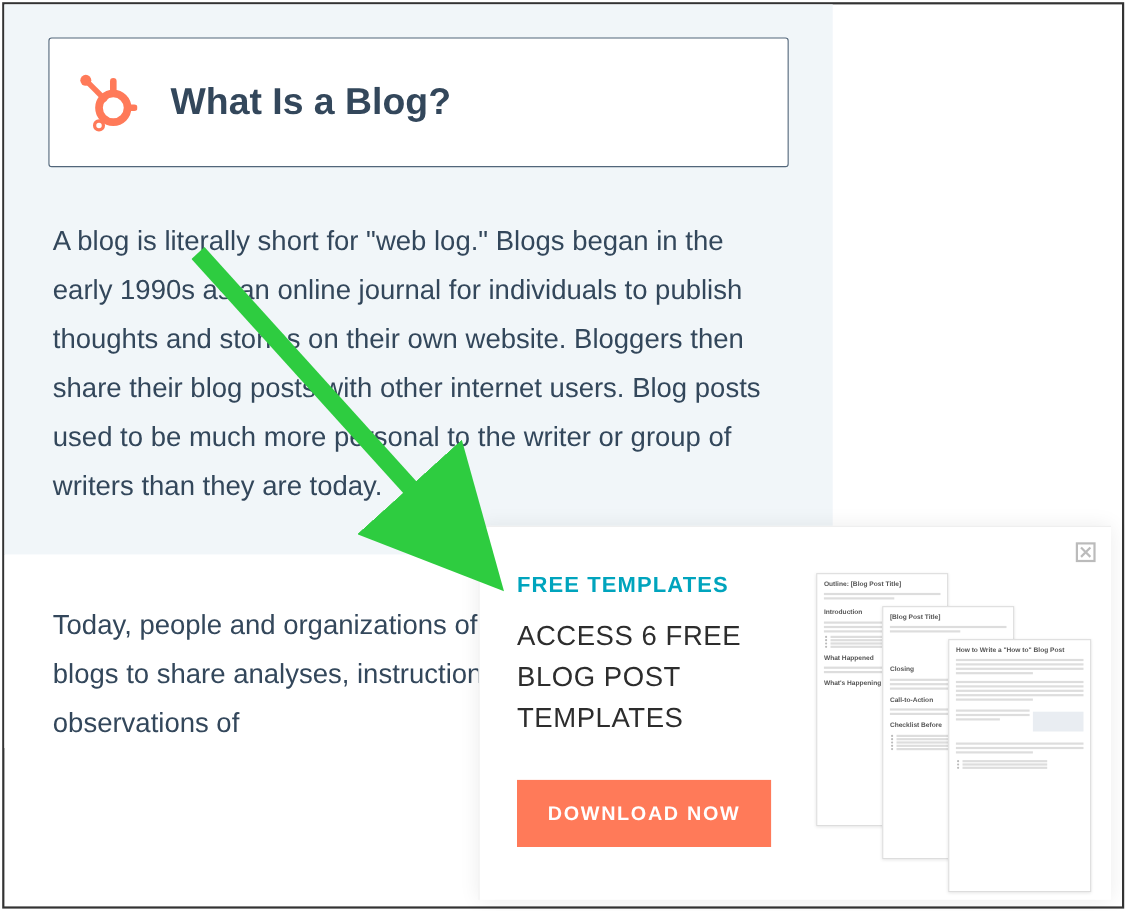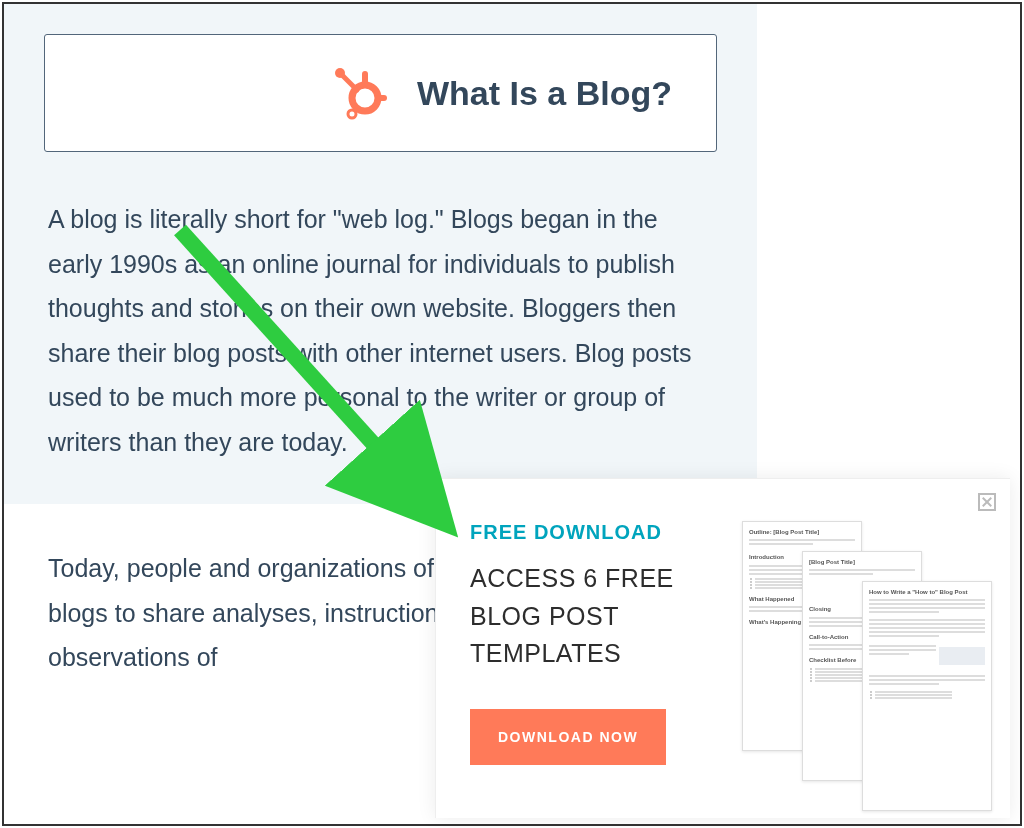--- a/index.html
+++ b/index.html
@@ -24,25 +24,24 @@
       padding: 10px 0 40px 0;
       width: 753px;
       position: relative;
       left: 0;
     }
     .heading-box {
       background: #fff;
       border: 1px solid #52667a;
       border-radius: 3px;
       margin: 20px 40px 45px 40px;
-      padding: 30px 44px;
+      padding: 30px 24px;
       display: flex;
       align-items: center;
       gap: 30px;
-      justify-content: flex-end;
     }
     .sprocket {
       width: 56px; height: 56px;
       flex-shrink: 0;
       position: relative;
     }
     .heading-text {
       color: #33475b;
       font-size: 34px;
       font-weight: 600;
@@ -94,21 +93,21 @@
       font-weight: 400;
       line-height: 1.5;
       letter-spacing: 0.5px;
       margin-bottom: 36px;
     }
     .popup-cta {
       background: #ff7a59;
       color: #fff;
       border: none;
       padding: 20px 28px;
-      font-size: 14px;
+      font-size: 18px;
       font-weight: 700;
       letter-spacing: 1.5px;
       cursor: pointer;
     }
     .popup-right {
       flex: 1;
       position: relative;
     }
     .doc-thumb {
       position: absolute;
@@ -180,21 +179,21 @@
     <p class="para">A blog is literally short for "web log." Blogs began in the early 1990s as an online journal for individuals to publish thoughts and stories on their own website. Bloggers then share their blog posts with other internet users. Blog posts used to be much more personal to the writer or group of writers than they are today.</p>
   </div>
 
   <div class="below-section">
     <p class="para3">Today, people and organizations of all walks of life manage blogs to share analyses, instruction, criticisms, and other observations of</p>
   </div>
 
   <div class="popup">
     <div class="close-x"></div>
     <div class="popup-left">
-      <div class="popup-eyebrow">FREE DOWNLOAD</div>
+      <div class="popup-eyebrow">FREE TEMPLATES</div>
       <div class="popup-headline">ACCESS 6 FREE BLOG POST TEMPLATES</div>
       <button class="popup-cta">DOWNLOAD NOW</button>
     </div>
     <div class="popup-right">
       <div class="doc-thumb d1">
         <span class="tt">Outline: [Blog Post Title]</span>
         <div class="lines">
             <span></span>
             <span class="sh"></span>
           </div>

